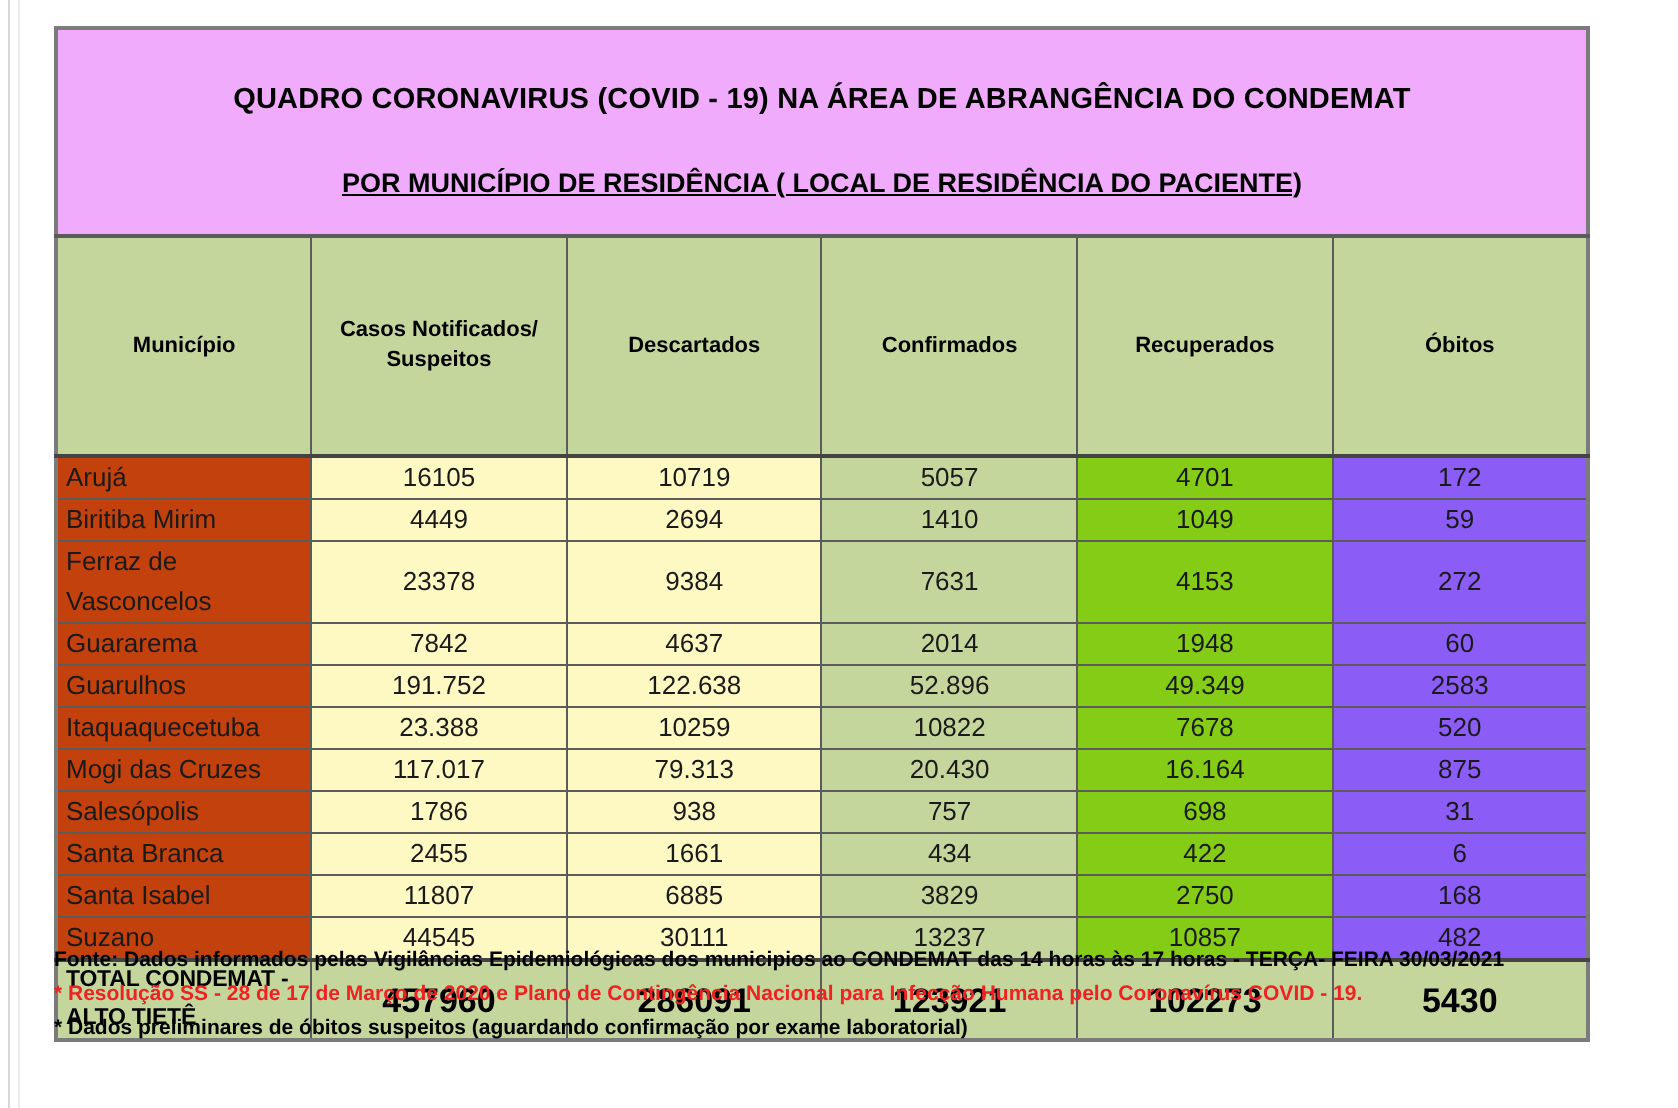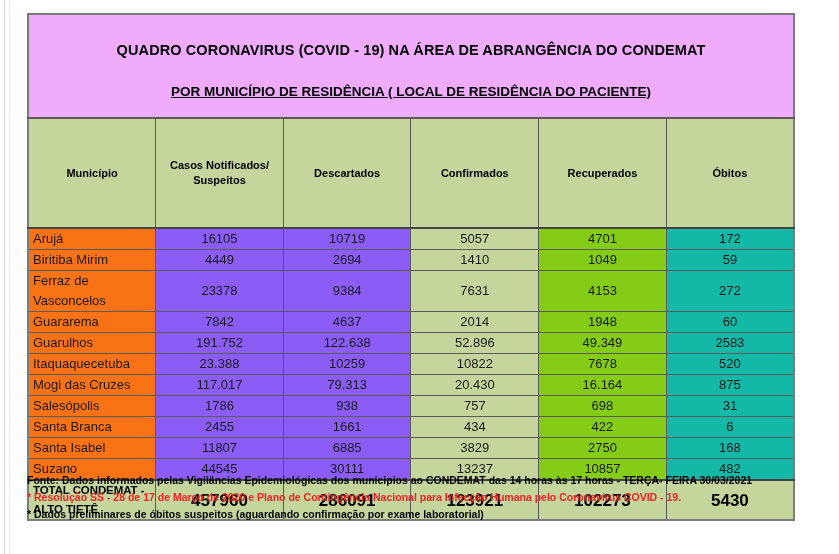--- a/index.html
+++ b/index.html
@@ -87,32 +87,32 @@
   }
 
   
   tr.data td {
     height: 20px;
     font-size: 13px;
     color: #1a1a1a;
     line-height: 20px;
   }
   td.c-mun {
-    background: #f97316;
+    background: #c2410c;
     text-align: left;
     padding-left: 4px !important;
     font-size: 13.5px;
   }
   td.c-not, td.c-desc {
-    background: #8b5cf6;
+    background: #fef9c3;
     text-align: center;
   }
   td.c-conf { background: #c5d69d; text-align: center; }
   td.c-rec  { background: #84cc16; text-align: center; }
-  td.c-obi  { background: #14b8a6; text-align: center; }
+  td.c-obi  { background: #8b5cf6; text-align: center; }
 
   
   tr.total td {
     background: #c5d69d;
     height: 19px;
     line-height: 19px;
     font-weight: bold;
     font-size: 17px;
     color: #000;
     text-align: center;

